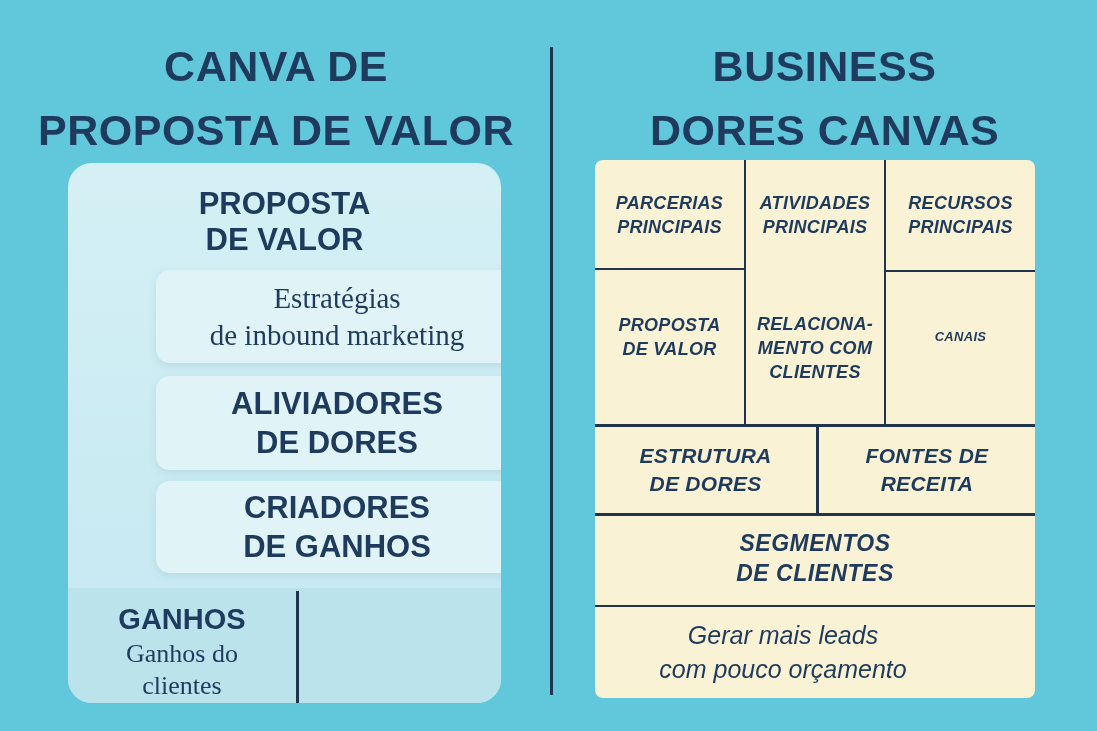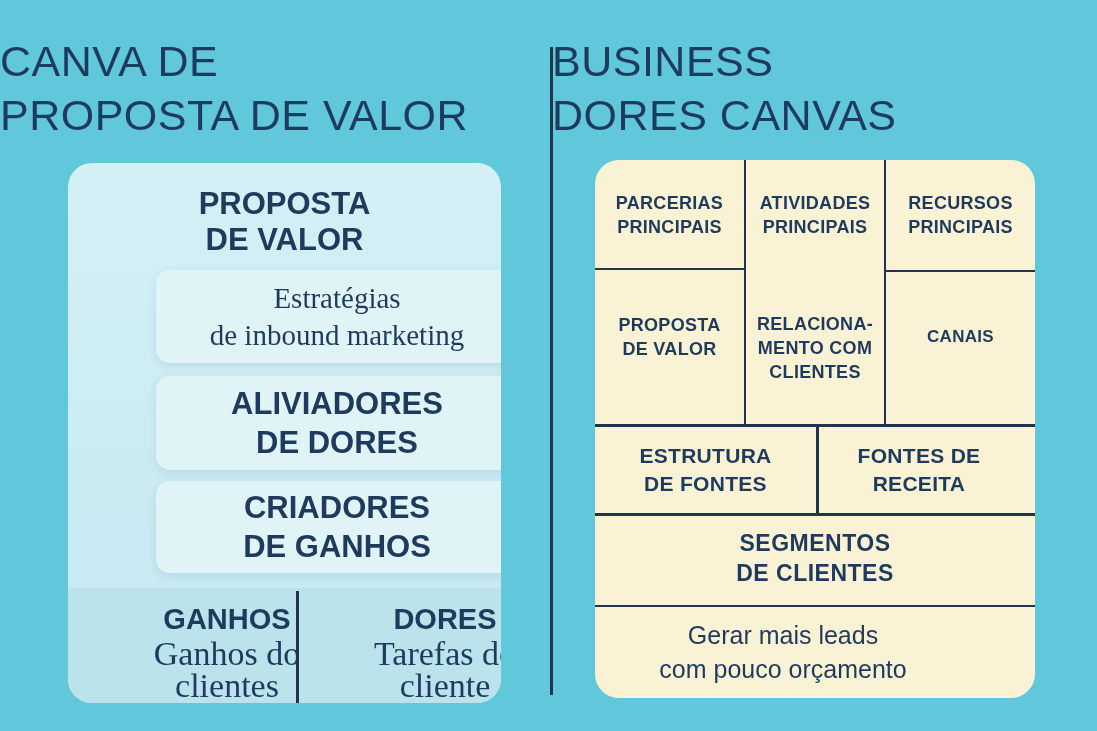--- a/index.html
+++ b/index.html
@@ -19,23 +19,24 @@
     width: 1097px;
     height: 731px;
     background: var(--background);
     font-family: "Liberation Sans", sans-serif;
     color: var(--navy);
     overflow: hidden;
   }
   .title {
     position: absolute;
     top: 34px;
-    font-weight: 400;
+    text-align: center;
+    font-weight: 700;
     font-size: 43px;
-    line-height: 54px;
+    line-height: 64px;
     letter-spacing: 0.5px;
     white-space: pre-line;
     color: var(--navy);
   }
   .title--left  { left: 0; width: 552px; }
   .title--right { left: 552px; width: 545px; }
 
   .half-divider {
     position: absolute;
     left: 550px;
@@ -102,56 +103,56 @@
     top: 425px;
     width: 433px;
     height: 115px;
     background: var(--band-blue);
   }
   .vp-band-cell {
     position: absolute;
     top: 0;
     height: 100%;
     text-align: center;
-    margin-left: 45px;
   }
   .vp-band-cell--gains { left: 0; width: 228px; }
   .vp-band-cell--pains { left: 231px; width: 202px; }
   .vp-band-divider {
     position: absolute;
     left: 228px;
     top: 3px;
     bottom: 0;
     width: 3px;
     background: var(--line);
   }
   .vp-band-label {
     margin-top: 15px;
     font-weight: 700;
     font-size: 29px;
     line-height: 32px;
   }
   .vp-band-sub {
     margin-top: 3px;
     font-family: "Liberation Serif", serif;
-    font-size: 34px;
+    font-size: 26px;
     line-height: 32px;
     white-space: pre-line;
   }
 
   
   .bmc-panel {
     position: absolute;
     left: 595px;
     top: 160px;
     width: 440px;
     height: 538px;
-    border-radius: 24px;
+    border-radius: 8px;
     background: var(--cream);
     overflow: hidden;
+    font-style: italic;
   }
   .bmc-line { position: absolute; background: var(--line); }
   .bmc-line--v1  { left: 149px; top: 0;     width: 2px;   height: 266px; }
   .bmc-line--v2  { left: 289px; top: 0;     width: 2px;   height: 266px; }
   .bmc-line--h1a { left: 0;     top: 108px; width: 149px; height: 2px; }
   .bmc-line--h1b { left: 291px; top: 110px; width: 149px; height: 2px; }
   .bmc-line--h2  { left: 0;     top: 264px; width: 440px; height: 3px; }
   .bmc-line--v3  { left: 221px; top: 264px; width: 3px;   height: 92px; }
   .bmc-line--h3  { left: 0;     top: 353px; width: 440px; height: 3px; }
   .bmc-line--h4  { left: 0;     top: 445px; width: 440px; height: 2px; }
@@ -166,23 +167,23 @@
     font-size: 18px;
     line-height: 24px;
     letter-spacing: 0.3px;
     white-space: pre-line;
   }
   .bmc-cell--parcerias      { left: 0;     top: 0;     width: 149px; height: 110px; }
   .bmc-cell--atividades     { left: 151px; top: 0;     width: 138px; height: 110px; }
   .bmc-cell--recursos       { left: 291px; top: 0;     width: 149px; height: 110px; }
   .bmc-cell--proposta       { left: 0;     top: 112px; width: 149px; height: 130px; }
   .bmc-cell--relacionamento { left: 151px; top: 110px; width: 138px; height: 155px; }
-  .bmc-cell--canais         { left: 291px; top: 112px; width: 149px; height: 130px; font-size: 17px; }
+  .bmc-cell--canais         { left: 291px; top: 112px; width: 149px; height: 130px; font-size: 13px; }
   .bmc-cell--estrutura      { left: 0;     top: 266px; width: 221px; height: 87px; font-size: 21px; line-height: 28px; }
-  .bmc-cell--fontes         { left: 216px; top: 266px; width: 216px; height: 87px; font-size: 21px; line-height: 28px; }
+  .bmc-cell--fontes         { left: 224px; top: 266px; width: 216px; height: 87px; font-size: 21px; line-height: 28px; }
   .bmc-cell--segmentos      { left: 0;     top: 356px; width: 440px; height: 83px; font-size: 23px; line-height: 30px; letter-spacing: 0.5px; }
   .bmc-cell--goal           { left: 0;     top: 447px; width: 376px; height: 89px; font-weight: 400; font-size: 25px; line-height: 34px; letter-spacing: 0; }
 </style>
 </head>
 <body>
 
 <div class="stage">
 
   <h1 class="title title--left">CANVA DE
 PROPOSTA DE VALOR</h1>
@@ -205,25 +206,20 @@
     <div class="vp-box vp-box--bold vp-box--relievers">ALIVIADORES
 DE DORES</div>
 
     <div class="vp-band">
       <div class="vp-band-cell vp-band-cell--gains">
         <div class="vp-band-label">GANHOS</div>
         <div class="vp-band-sub">Ganhos do
 clientes</div>
       </div>
       <div class="vp-band-divider"></div>
-      <div class="vp-band-cell vp-band-cell--pains">
-        <div class="vp-band-label">DORES</div>
-        <div class="vp-band-sub">Tarefas do
-cliente</div>
-      </div>
     </div>
   </section>
 
   <section class="bmc-panel">
     <div class="bmc-line bmc-line--v1"></div>
     <div class="bmc-line bmc-line--v2"></div>
     <div class="bmc-line bmc-line--h1a"></div>
     <div class="bmc-line bmc-line--h1b"></div>
     <div class="bmc-line bmc-line--h2"></div>
     <div class="bmc-line bmc-line--v3"></div>
@@ -236,21 +232,21 @@
 PRINCIPAIS</div>
     <div class="bmc-cell bmc-cell--recursos">RECURSOS
 PRINCIPAIS</div>
     <div class="bmc-cell bmc-cell--proposta">PROPOSTA
 DE VALOR</div>
     <div class="bmc-cell bmc-cell--relacionamento">RELACIONA-
 MENTO COM
 CLIENTES</div>
     <div class="bmc-cell bmc-cell--canais">CANAIS</div>
     <div class="bmc-cell bmc-cell--estrutura">ESTRUTURA
-DE FONTES</div>
+DE DORES</div>
     <div class="bmc-cell bmc-cell--fontes">FONTES DE
 RECEITA</div>
     <div class="bmc-cell bmc-cell--segmentos">SEGMENTOS
 DE CLIENTES</div>
     <div class="bmc-cell bmc-cell--goal">Gerar mais leads
 com pouco orçamento</div>
   </section>
 
 </div>
 

